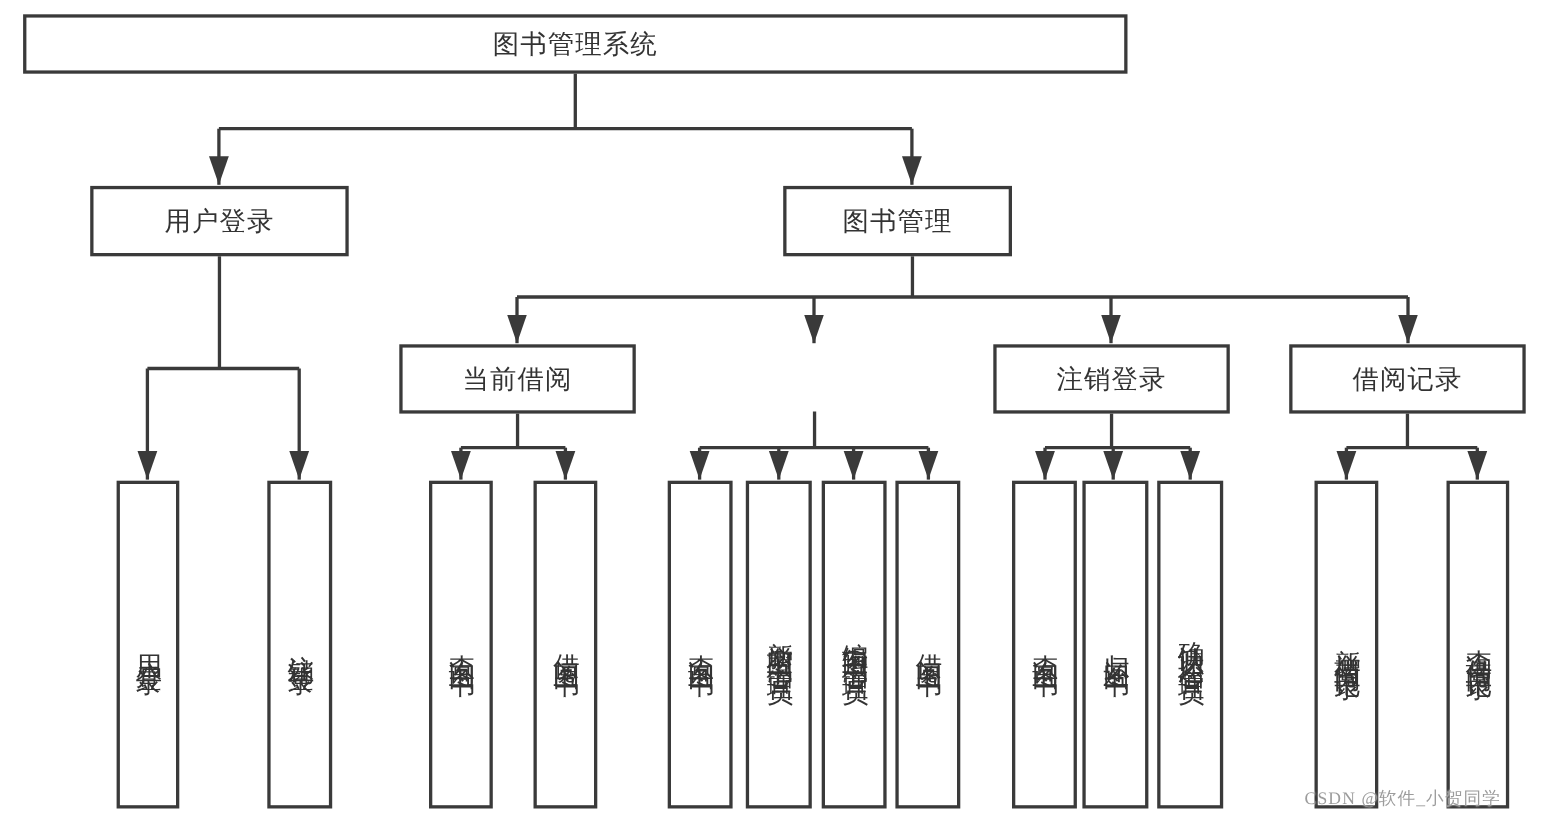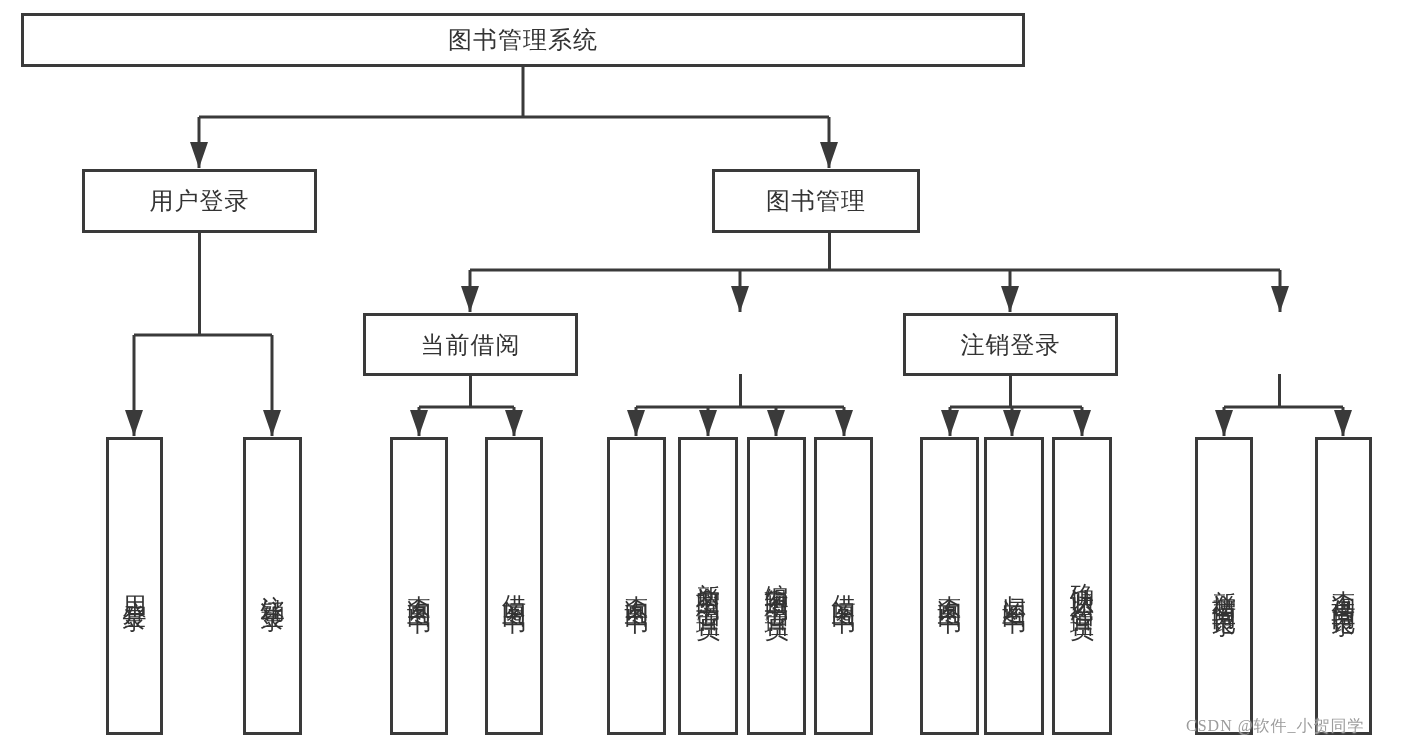--- a/index.html
+++ b/index.html
@@ -110,20 +110,23 @@
   <div class="node h" style="left:712px;top:169px;width:208px;height:64px">
     <span>图书管理</span>
   </div>
 
   <div class="node h" style="left:363px;top:313px;width:215px;height:63px">
     <span>当前借阅</span>
   </div>
   <div class="node h" style="left:903px;top:313px;width:215px;height:63px">
     <span>注销登录</span>
   </div>
+  <div class="node h" style="left:1172px;top:313px;width:215px;height:63px">
+    <span>借阅记录</span>
+  </div>
 
   <div class="node v" style="left:106px;top:437px;width:57px;height:298px">
     <span>用户登录</span>
   </div>
   <div class="node v" style="left:243px;top:437px;width:59px;height:298px">
     <span>注销登录</span>
   </div>
   <div class="node v" style="left:390px;top:437px;width:58px;height:298px">
     <span>查询图书</span>
   </div>

